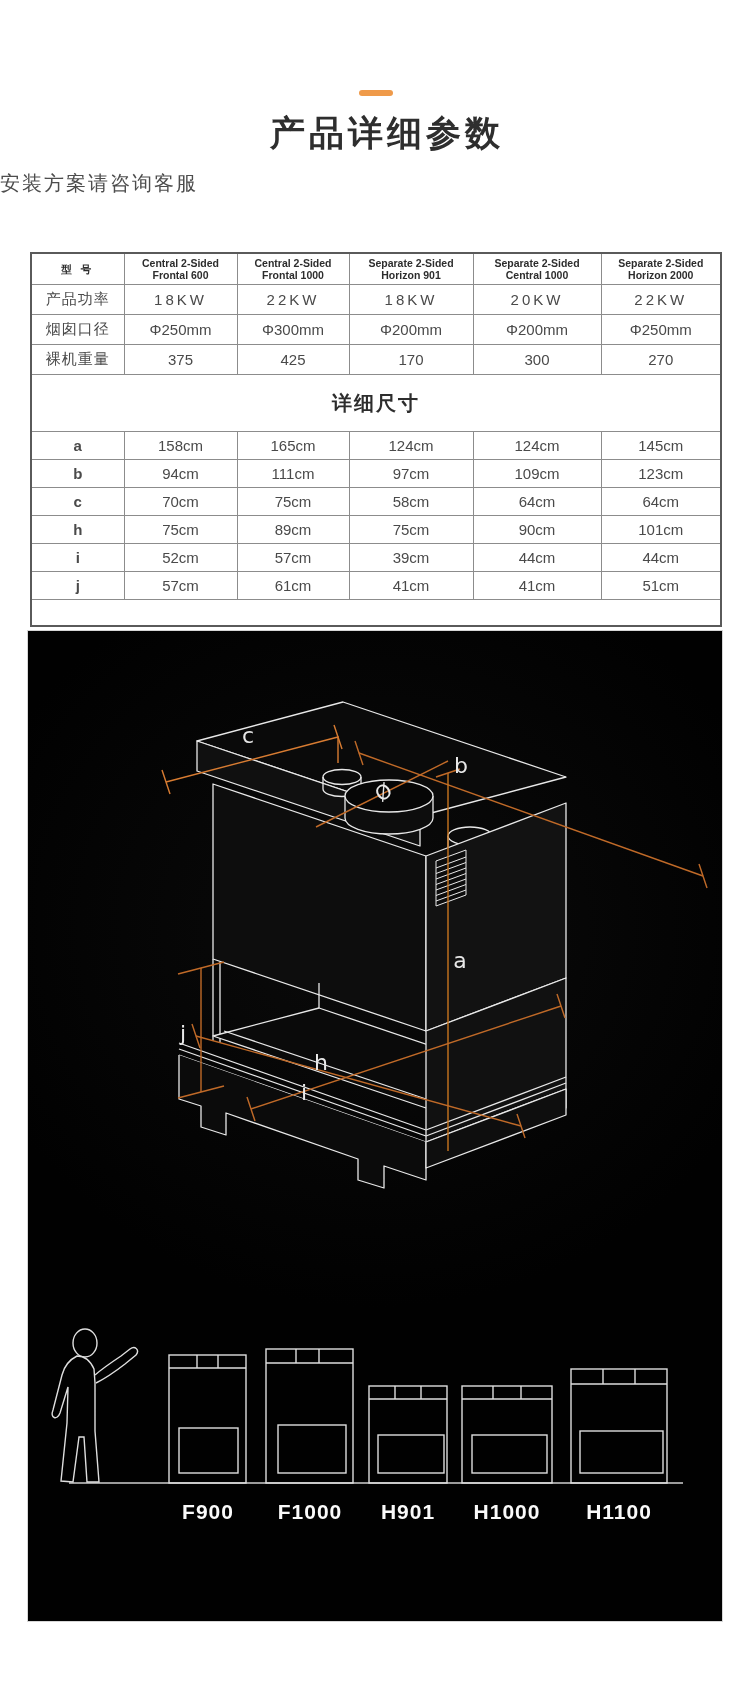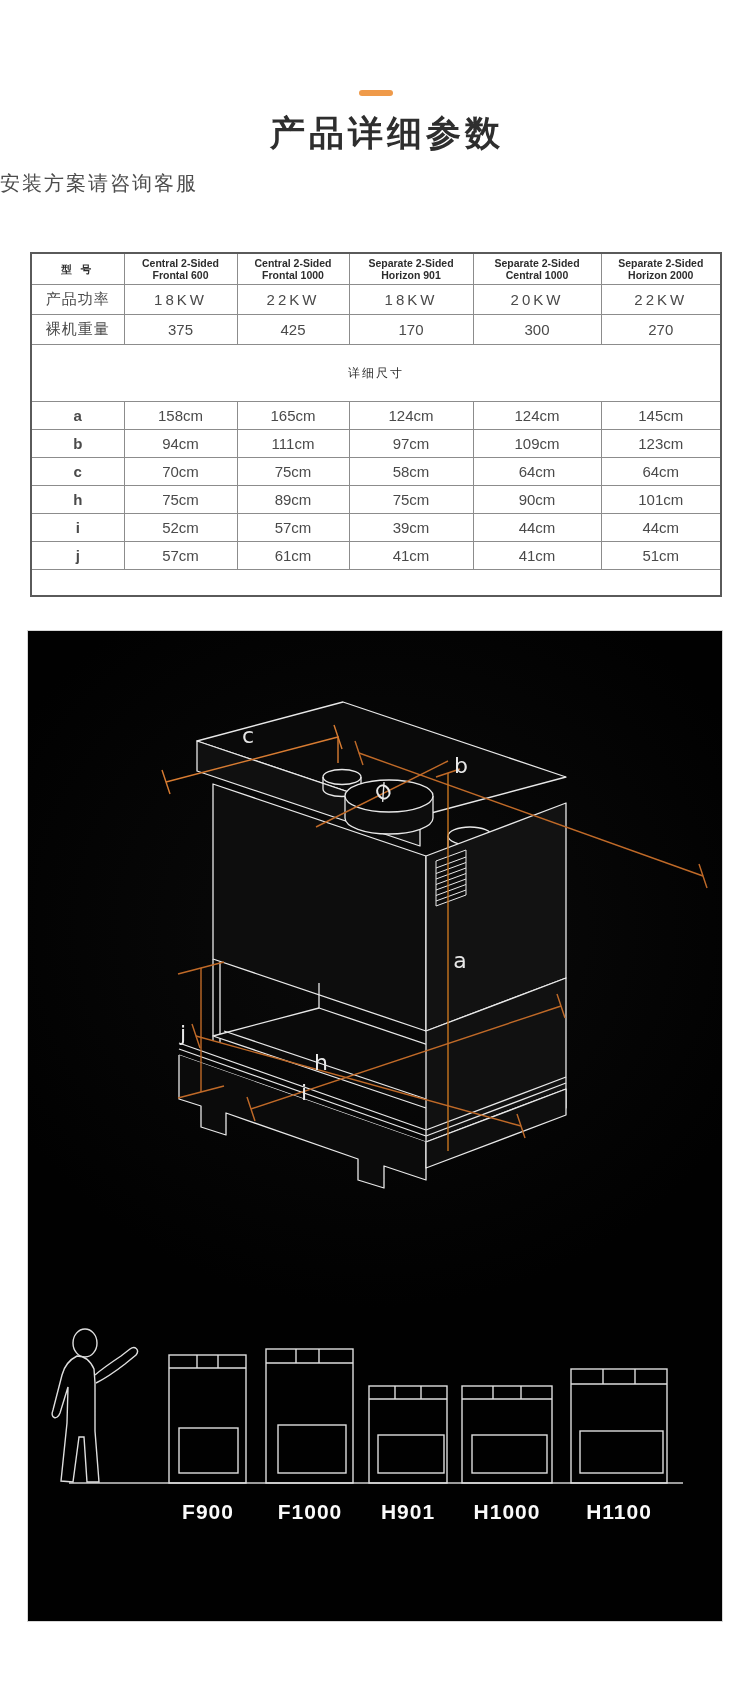--- a/index.html
+++ b/index.html
@@ -14,21 +14,21 @@
   
   .tablewrap{position:absolute;left:30px;top:252px;width:690px;}
   table.spec{border-collapse:collapse;width:690px;table-layout:fixed;border:2px solid #5a5a5a;}
   table.spec td{border:1px solid #8c8c8c;text-align:center;vertical-align:middle;
                 padding:0;color:#4a4a4a;font-size:15px;}
   tr.hdr td{height:30px;font-size:10.5px;font-weight:bold;color:#2d2d2d;line-height:1.18;}
   td.corner{font-size:14px;letter-spacing:3px;color:#333;margin-left:12px;}
   td.rowlabel{font-size:14px;letter-spacing:1px;color:#3a3a3a;margin-left:16px;}
   tr.specrow td{height:29px;}
   td.ls-wide{letter-spacing:3px;}
-  tr.section td{height:56px;font-size:12px;font-weight:normal;color:#2d2d2d;letter-spacing:2px;}
+  tr.section td{height:56px;font-size:20px;font-weight:bold;color:#2d2d2d;letter-spacing:2px;}
   tr.dimrow td{height:27px;}
   td.dimlabel{font-weight:bold;font-size:15px;color:#333;}
   tr.emptyrow td{height:25px;}
   
   .panel{position:absolute;left:27px;top:630px;width:696px;height:992px;box-sizing:border-box;
          background:radial-gradient(ellipse 420px 380px at 50% 30%, #0b0b0b 0%, #040404 70%, #010101 100%);
          border:1px solid #d6d6d6;}
   .panel svg{display:block;}
 </style>
 </head>
@@ -74,20 +74,28 @@
               <div>Horizon 2000</div>
             </td>
           </tr>
           <tr class="specrow">
             <td class="rowlabel">产品功率</td>
             <td class="ls-wide">18KW</td>
             <td class="ls-wide">22KW</td>
             <td class="ls-wide">18KW</td>
             <td class="ls-wide">20KW</td>
             <td class="ls-wide">22KW</td>
+          </tr>
+          <tr class="specrow">
+            <td class="rowlabel">烟囱口径</td>
+            <td>Φ250mm</td>
+            <td>Φ300mm</td>
+            <td>Φ200mm</td>
+            <td>Φ200mm</td>
+            <td>Φ250mm</td>
           </tr>
           <tr class="specrow">
             <td class="rowlabel">裸机重量</td>
             <td>375</td>
             <td>425</td>
             <td>170</td>
             <td>300</td>
             <td>270</td>
           </tr>
           <tr class="section">

